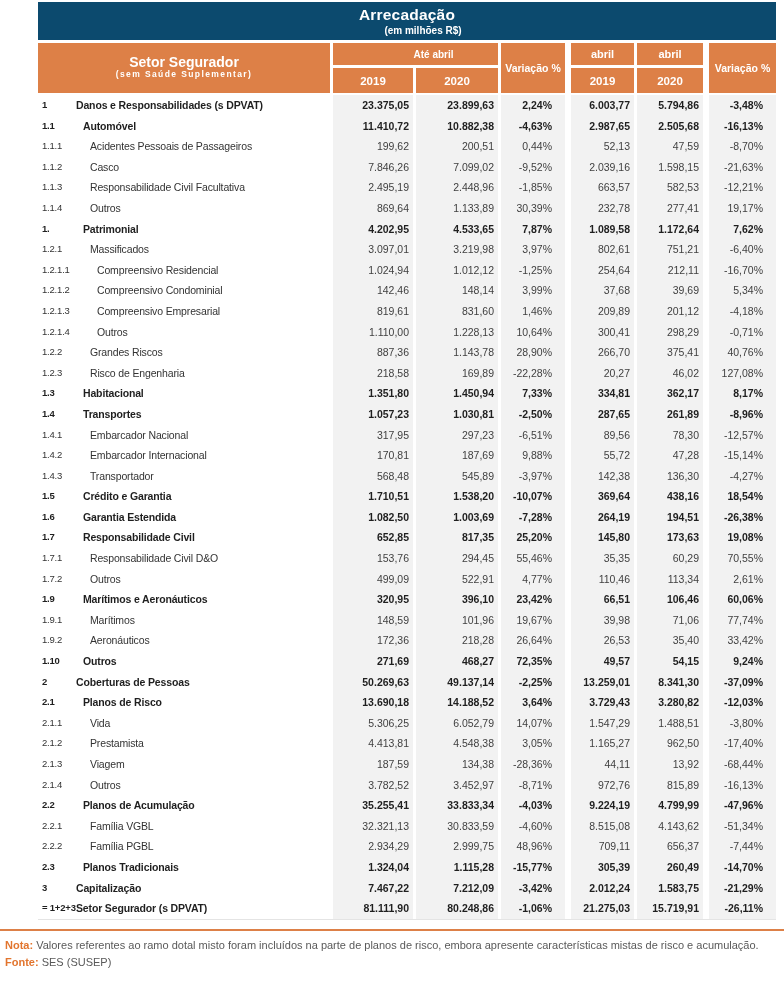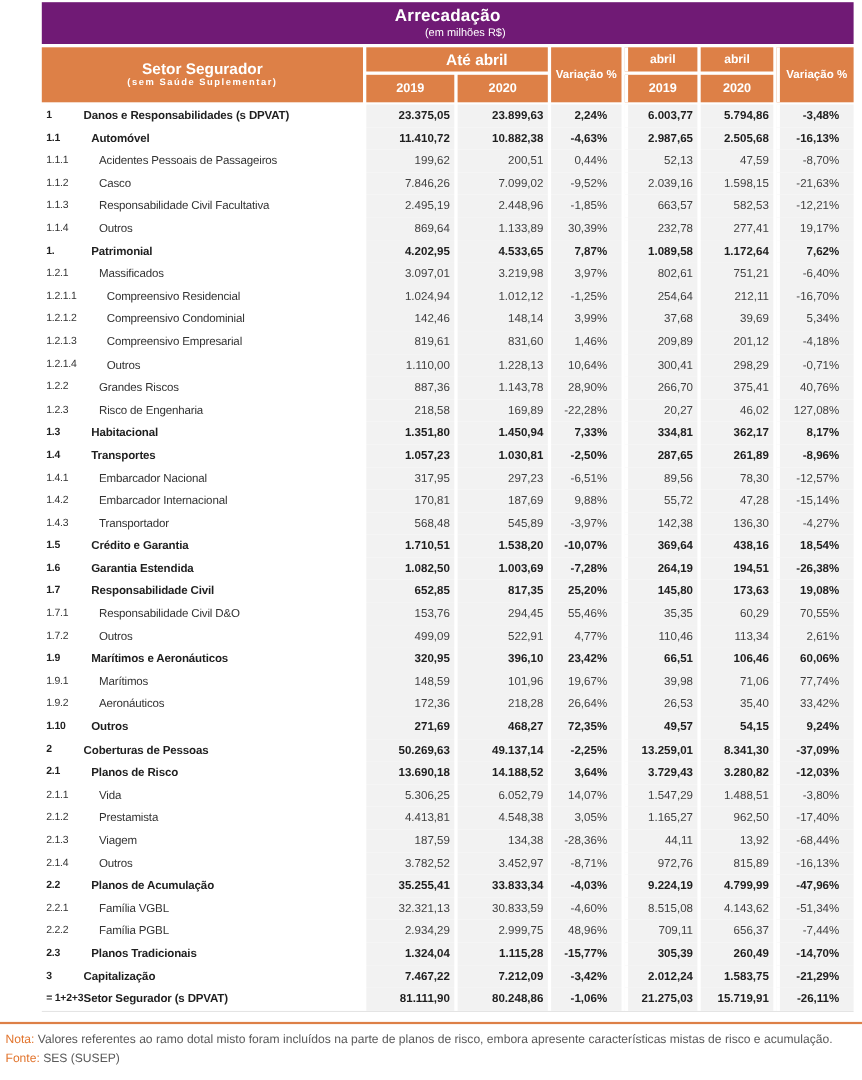--- a/index.html
+++ b/index.html
@@ -5,44 +5,44 @@
   * { margin: 0; padding: 0; box-sizing: border-box; }
   html, body { width: 784px; height: 982px; overflow: hidden; background: #ffffff; }
   body { font-family: "Liberation Sans", "DejaVu Sans", sans-serif; }
 
   .page { width: 784px; height: 982px; position: relative; }
 
   .table-wrap { margin: 2px 8px 0 38px; width: 738px; }
 
   
   .title-bar {
-    background: #701a75; color: #fff; text-align: center;
+    background: #0c4a6e; color: #fff; text-align: center;
     height: 38px; padding-top: 3px;
   }
   .title { font-size: 15.5px; font-weight: 700; letter-spacing: .2px; line-height: 19px; }
-  .subtitle { font-size: 10px; font-weight: 400; line-height: 13px; padding-left: 32px; }
+  .subtitle { font-size: 10px; font-weight: 700; line-height: 13px; padding-left: 32px; }
 
   
   .grid-cols {
     display: grid;
     grid-template-columns: 292px 80px 82px 64px 66px 66px 70px;
     column-gap: 3px;
   }
 
   
   .thead { grid-template-rows: 22px 25px; row-gap: 3px; margin-top: 3px; margin-bottom: 2px; }
   .th {
     background: #DD8047; color: #fff; font-weight: 700;
     display: flex; align-items: center; justify-content: center;
     white-space: nowrap; font-size: 11px;
   }
   .h-setor { grid-column: 1; grid-row: 1 / span 2; flex-direction: column; }
   .h-setor .l1 { font-size: 14px; line-height: 13px; }
   .h-setor .l2 { font-size: 8.5px; letter-spacing: 1.4px; line-height: 11px; }
-  .h-ate   { grid-column: 2 / span 2; grid-row: 1; font-size: 14px; padding-left: 36px; }
+  .h-ate   { grid-column: 2 / span 2; grid-row: 1; font-size: 10px; padding-left: 36px; }
   .h-var1  { grid-column: 4; grid-row: 1 / span 2; font-size: 10.5px; }
   .h-abril1{ grid-column: 5; grid-row: 1; }
   .h-abril2{ grid-column: 6; grid-row: 1; }
   .h-var2  { grid-column: 7; grid-row: 1 / span 2; font-size: 10.5px; }
   .h-y1    { grid-column: 2; grid-row: 2; font-size: 11.5px; }
   .h-y2    { grid-column: 3; grid-row: 2; font-size: 11.5px; }
   .h-a1    { grid-column: 5; grid-row: 2; font-size: 11.5px; }
   .h-a2    { grid-column: 6; grid-row: 2; font-size: 11.5px; }
   .wgap { border-left: 3px solid #fff; }
 
@@ -62,21 +62,21 @@
   .lbl.lvl4 { padding-left: 59px; }
   .cv { text-align: right; padding-right: 4px; }
   .cp { text-align: right; padding-right: 13px; }
   .tr.bold .td { font-weight: 700; color: #1F1F1F; }
 
   
   .footer { margin-top: 9px; }
   .rule { height: 2.5px; background: #DD8047; width: 784px; }
   .notes { padding: 6px 5px 0 5px; font-size: 11px; color: #595959; }
   .notes p { line-height: 16.5px; }
-  .lbl-orange { color: #E2752E; font-weight: 400; }
+  .lbl-orange { color: #E2752E; font-weight: 700; }
 </style>
 </head>
 <body>
 
 <div class="page">
 
   <div class="table-wrap">
 
     <div class="title-bar">
       <div class="title">Arrecadação</div>

